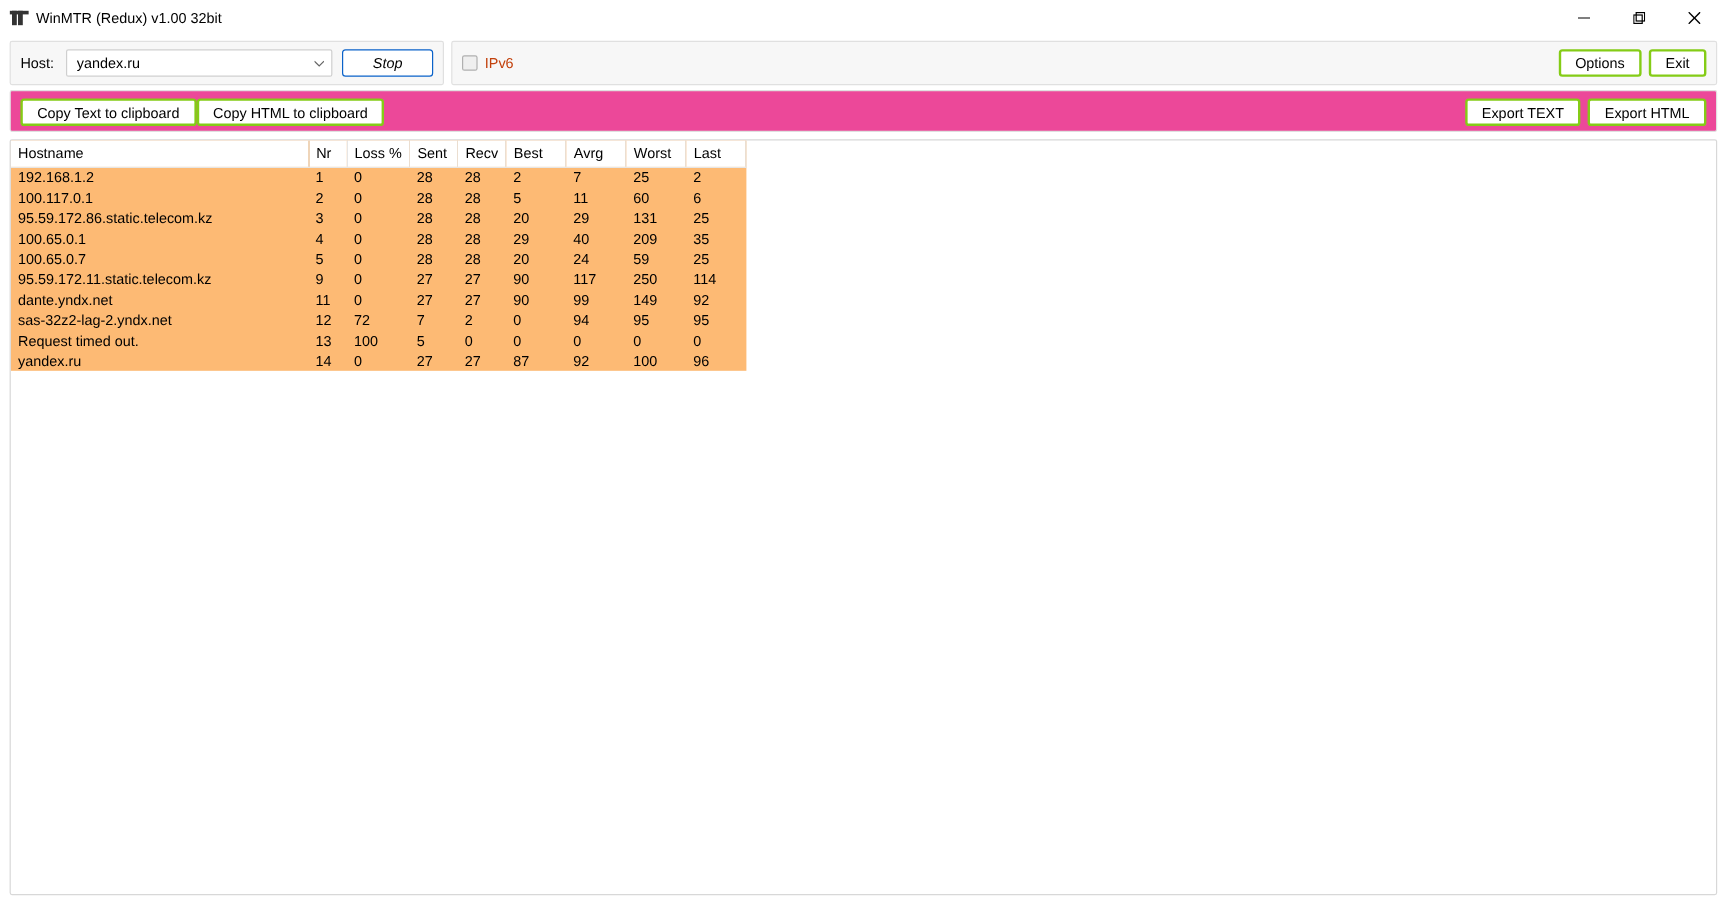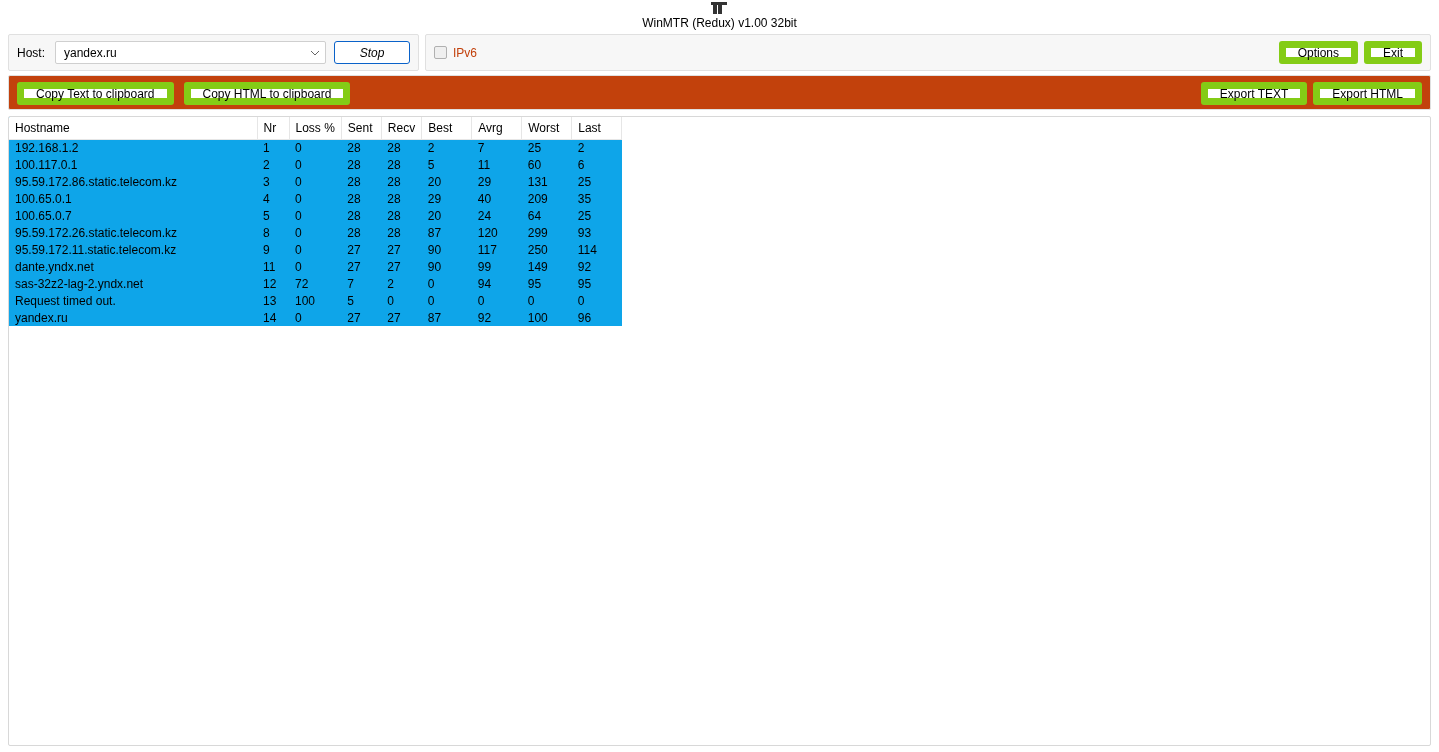--- a/index.html
+++ b/index.html
@@ -13,21 +13,20 @@
     overflow: hidden;
     width: 1439px;
     height: 752px;
   }
   .titlebar {
     display: flex;
     align-items: center;
     height: 30px;
     padding: 0 4px;
     background: #ffffff;
-    flex-direction: column;
   }
   .titlebar .app-icon {
     width: 16px;
     height: 16px;
     margin: 0 6px 0 4px;
     display: inline-flex;
     align-items: center;
     justify-content: center;
   }
   .titlebar .title {
@@ -56,21 +55,21 @@
   }
   .panel {
     background: #f7f7f7;
     border: 1px solid #e0e0e0;
     border-radius: 2px;
     padding: 6px 8px;
     display: flex;
     align-items: center;
   }
   .panel-host {
-    width: 411px;
+    width: 362px;
     gap: 8px;
   }
   .panel-ipv6 {
     flex: 1;
     gap: 6px;
     justify-content: flex-start;
   }
   .host-label {
     font-size: 12px;
     padding-right: 2px;
@@ -97,21 +96,21 @@
   .combo .chev {
     position: absolute;
     right: 6px;
     top: 50%;
     transform: translateY(-50%);
     color: #555;
   }
   .btn {
     height: 23px;
     background: #ffffff;
-    border: 7px solid #84cc16;
+    border: 2px solid #84cc16;
     border-radius: 3px;
     padding: 0 12px;
     font-family: inherit;
     font-size: 12px;
     cursor: default;
     display: inline-flex;
     align-items: center;
     justify-content: center;
   }
   .btn-primary {
@@ -130,41 +129,41 @@
   .ipv6-label { color: #c2410c; }
 
   .right-btns {
     margin-left: auto;
     display: flex;
     gap: 6px;
   }
 
   .toolbar-row {
     display: flex;
-    gap: 10px;
+    gap: 0;
     padding: 6px 8px 4px 8px;
-    background: #c2410c;
+    background: #ec4899;
     border: 1px solid #e0e0e0;
     border-radius: 2px;
     margin: 0 8px;
     align-items: center;
   }
 
   .table-wrap {
     margin: 6px 8px 8px 8px;
     border: 1px solid #d8d8d8;
     border-radius: 2px;
     height: 630px;
     overflow: hidden;
     background: #fff;
   }
   table.data {
     border-collapse: collapse;
     font-size: 12px;
-    background: #0ea5e9;
+    background: #fdba74;
   }
   table.data th, table.data td {
     text-align: left;
     padding: 1px 6px;
     white-space: nowrap;
     height: 17px;
     font-weight: normal;
   }
   table.data thead th {
     border-right: 1px solid #e6e6e6;
@@ -322,33 +321,22 @@
           <td>35</td>
         </tr>
         <tr>
           <td>100.65.0.7</td>
           <td>5</td>
           <td>0</td>
           <td>28</td>
           <td>28</td>
           <td>20</td>
           <td>24</td>
-          <td>64</td>
+          <td>59</td>
           <td>25</td>
-        </tr>
-        <tr>
-          <td>95.59.172.26.static.telecom.kz</td>
-          <td>8</td>
-          <td>0</td>
-          <td>28</td>
-          <td>28</td>
-          <td>87</td>
-          <td>120</td>
-          <td>299</td>
-          <td>93</td>
         </tr>
         <tr>
           <td>95.59.172.11.static.telecom.kz</td>
           <td>9</td>
           <td>0</td>
           <td>27</td>
           <td>27</td>
           <td>90</td>
           <td>117</td>
           <td>250</td>

